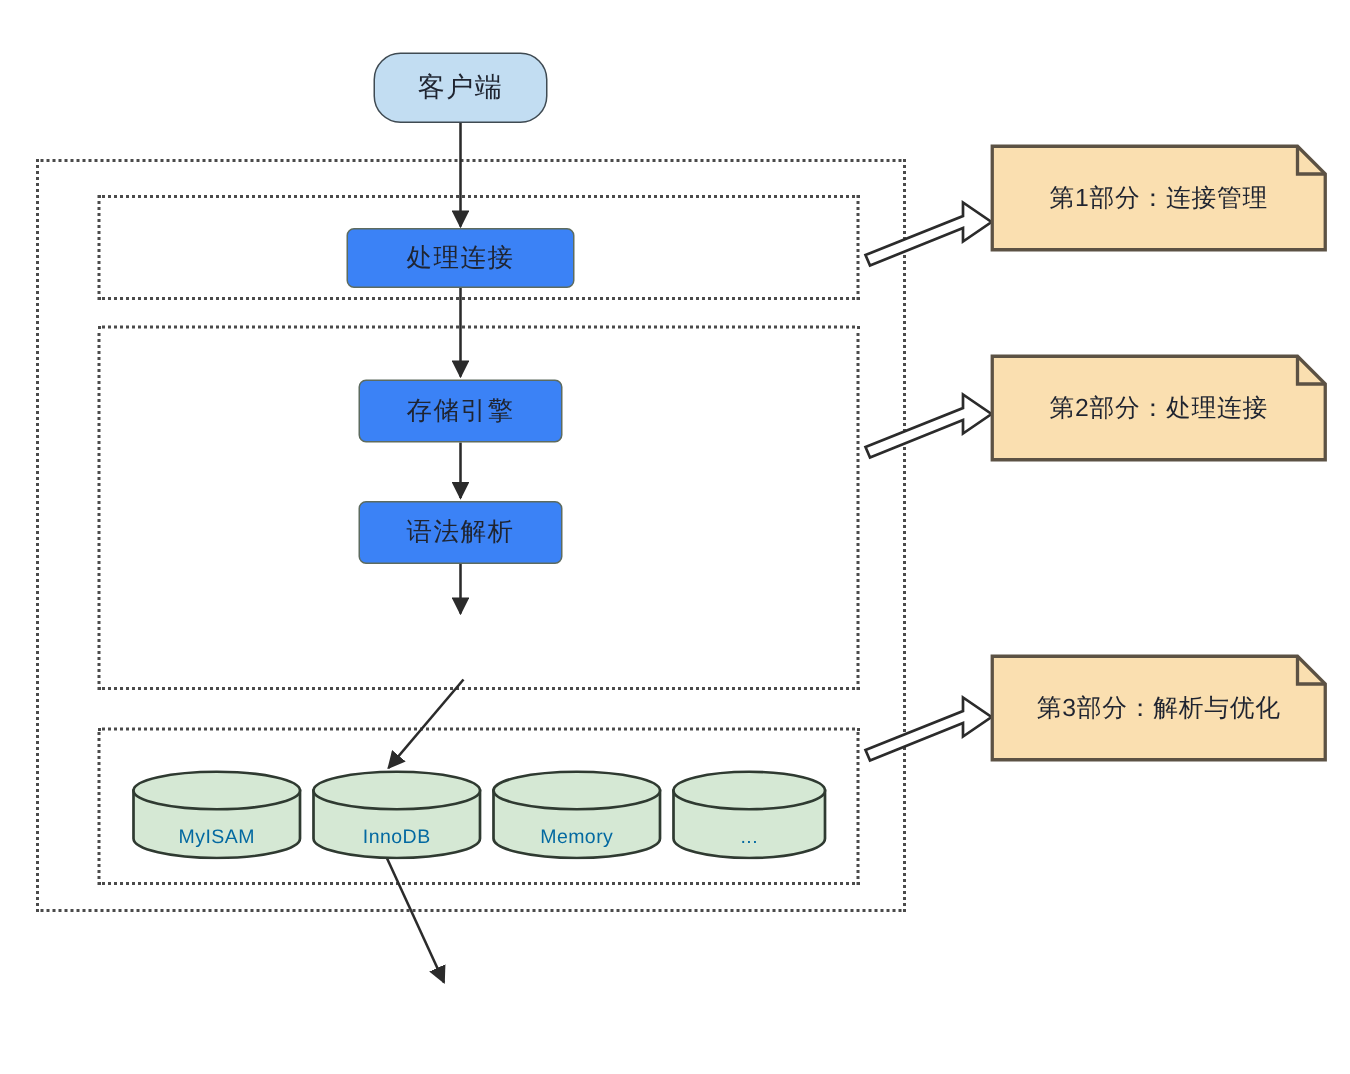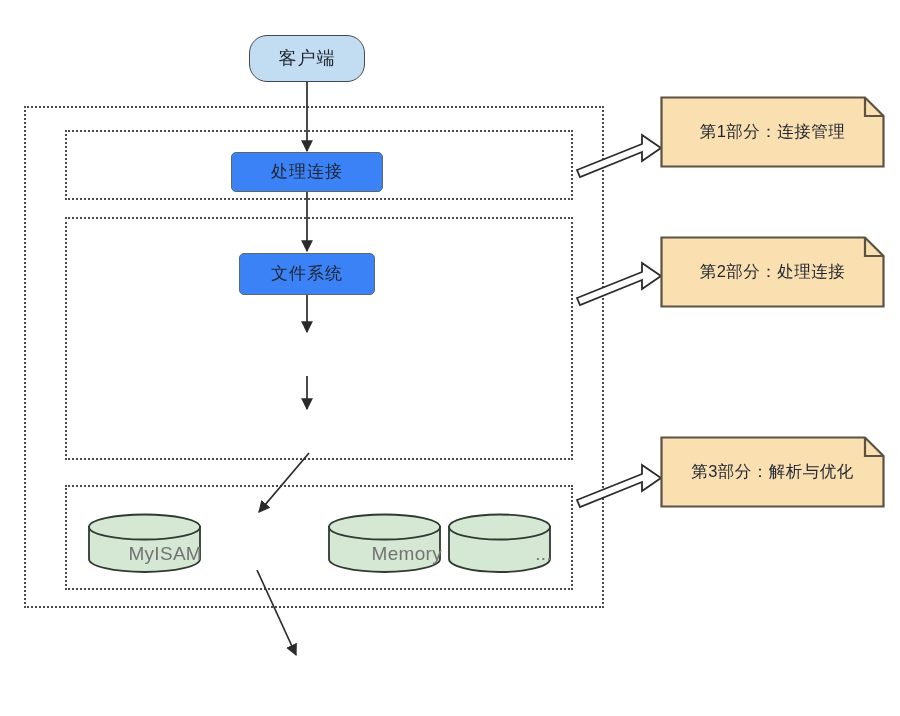--- a/index.html
+++ b/index.html
@@ -79,23 +79,23 @@
   .cylinder {
     position: absolute;
     box-sizing: border-box;
   }
   .cylinder svg { position: absolute; left: 0; top: 0; }
   .cylinder .cyl-label {
     position: absolute;
     left: 0;
     right: 0;
     bottom: 8px;
-    text-align: right;
-    font-size: 19px;
-    color: #737373;
+    text-align: center;
+    font-size: 13px;
+    color: #0369a1;
     z-index: 2;
     letter-spacing: 0.3px;
   }
   
   .dotted {
     position: absolute;
     box-sizing: border-box;
     border: 2px dotted #4a4a4a;
     background: transparent;
   }
@@ -147,34 +147,44 @@
 
   <div class="node terminator" style="left:237px; top:25px; width:116px; height:47px;">
     <span>客户端</span>
   </div>
 
   <div class="node process" style="left:219px; top:142px; width:152px; height:40px;">
     <span>处理连接</span>
   </div>
 
   <div class="node process" style="left:227px; top:243px; width:136px; height:42px;">
-    <span>文件系统</span>
-  </div>
-
+    <span>存储引擎</span>
+  </div>
+
+  <div class="node process" style="left:227px; top:324px; width:136px; height:42px;">
+    <span>语法解析</span>
+  </div>
 
 
 
   <div class="cylinder" style="left:75px; top:503px; width:115px; height:60px;">
     <svg width="115" height="60" viewBox="0 0 115 60" xmlns="http://www.w3.org/2000/svg">
       <path d="M 2 14 L 2 46 A 55.5 13 0 0 0 113 46 L 113 14 Z" fill="#d5e8d4" stroke="#2f3a31" stroke-width="1.8"></path>
       <ellipse cx="57.5" cy="14" rx="55.5" ry="12.5" fill="#d5e8d4" stroke="#2f3a31" stroke-width="1.8"></ellipse>
     </svg>
     <div class="cyl-label">MyISAM</div>
   </div>
 
+  <div class="cylinder" style="left:195px; top:503px; width:115px; height:60px;">
+    <svg width="115" height="60" viewBox="0 0 115 60" xmlns="http://www.w3.org/2000/svg">
+      <path d="M 2 14 L 2 46 A 55.5 13 0 0 0 113 46 L 113 14 Z" fill="#d5e8d4" stroke="#2f3a31" stroke-width="1.8"></path>
+      <ellipse cx="57.5" cy="14" rx="55.5" ry="12.5" fill="#d5e8d4" stroke="#2f3a31" stroke-width="1.8"></ellipse>
+    </svg>
+    <div class="cyl-label">InnoDB</div>
+  </div>
 
   <div class="cylinder" style="left:315px; top:503px; width:115px; height:60px;">
     <svg width="115" height="60" viewBox="0 0 115 60" xmlns="http://www.w3.org/2000/svg">
       <path d="M 2 14 L 2 46 A 55.5 13 0 0 0 113 46 L 113 14 Z" fill="#d5e8d4" stroke="#2f3a31" stroke-width="1.8"></path>
       <ellipse cx="57.5" cy="14" rx="55.5" ry="12.5" fill="#d5e8d4" stroke="#2f3a31" stroke-width="1.8"></ellipse>
     </svg>
     <div class="cyl-label">Memory</div>
   </div>
 
   <div class="cylinder" style="left:435px; top:503px; width:105px; height:60px;">

